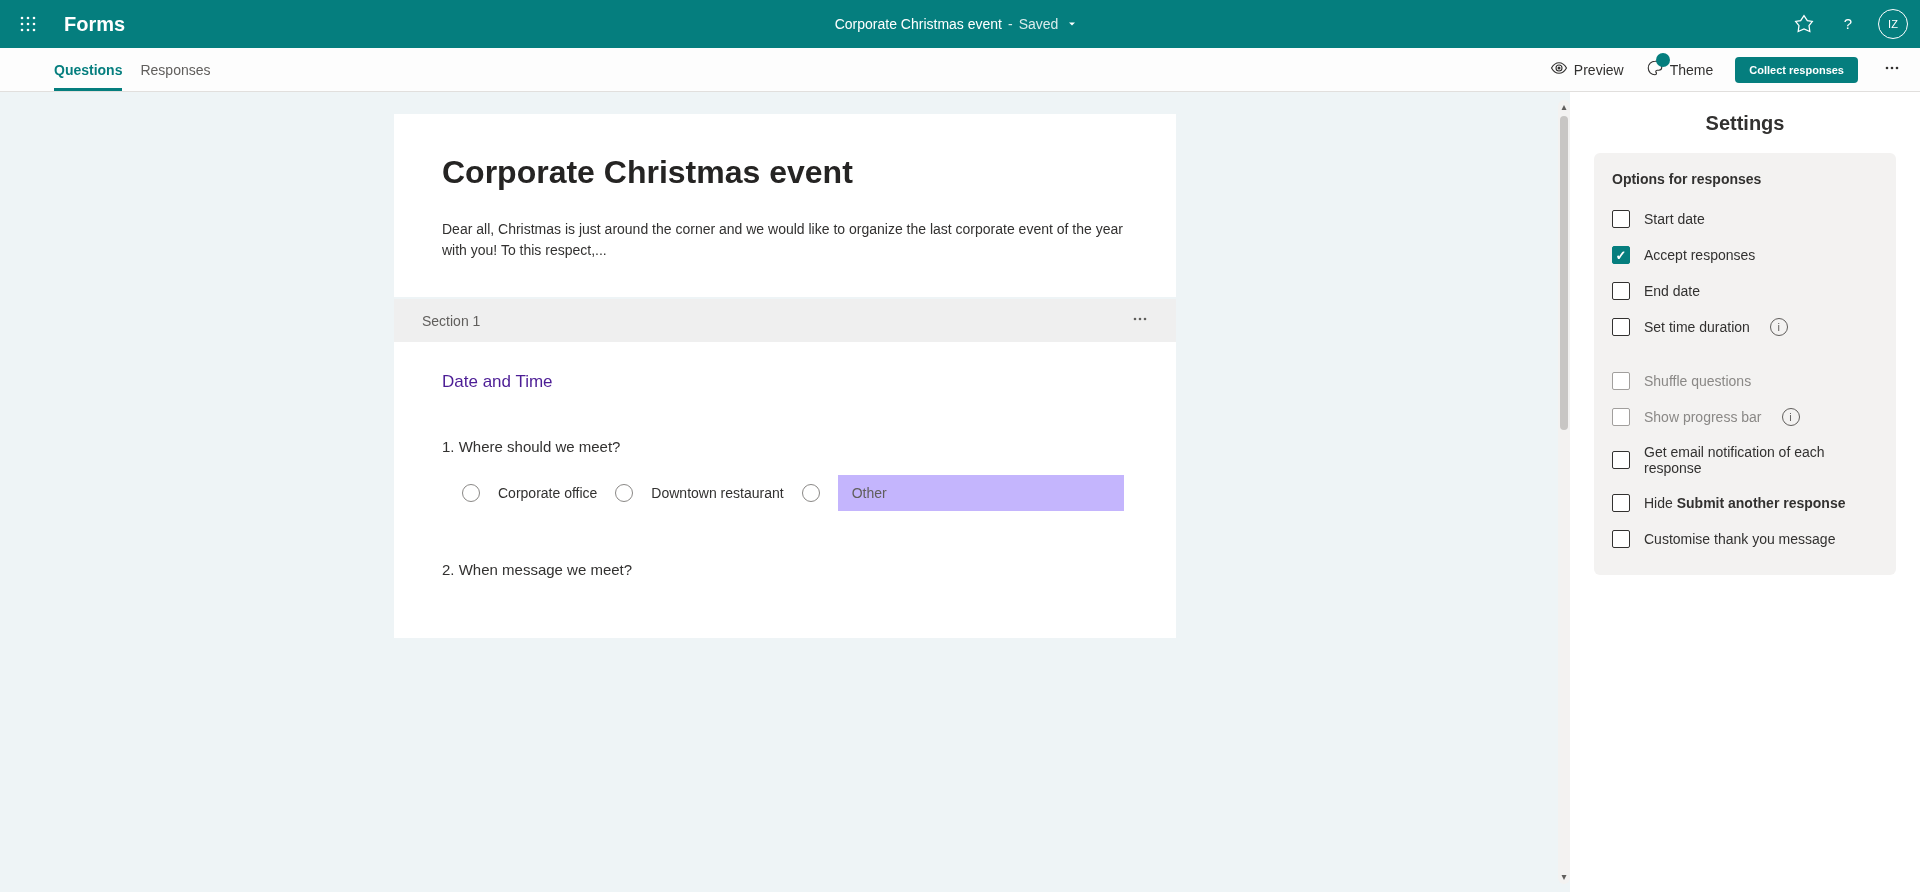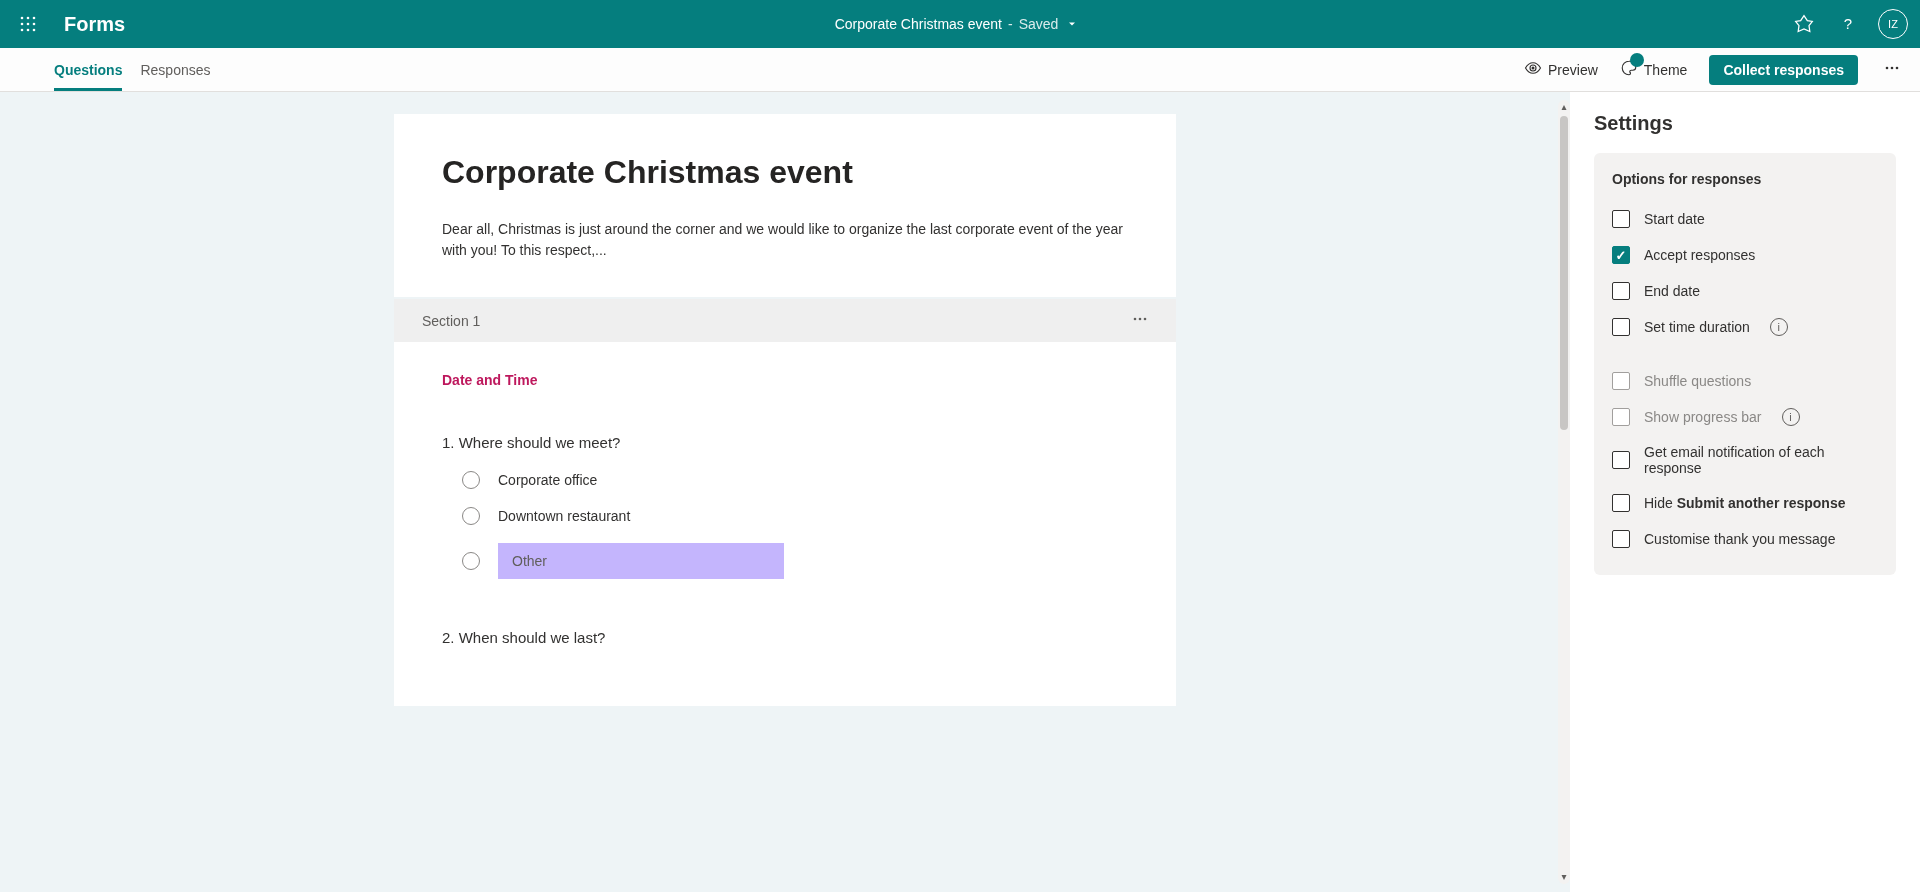--- a/index.html
+++ b/index.html
@@ -22,21 +22,21 @@
 .toolbar { height: 44px; background: #fdfdfd; border-bottom: 1px solid #e1dfdd; display: flex; align-items: center; padding: 0 16px; }
 .tabs { display: flex; gap: 18px; margin-left: 38px; height: 100%; align-items: center; }
 .tab { font-size: 14px; color: #605e5c; cursor: pointer; height: 100%; display: flex; align-items: center; border-bottom: 3px solid transparent; padding-top: 3px; }
 .tab.active { color: #057e7e; border-bottom-color: #057e7e; font-weight: 600; }
 .toolbar-spacer { flex: 1; }
 .toolbar-actions { display: flex; align-items: center; gap: 22px; }
 .tool-item { display: flex; align-items: center; gap: 6px; cursor: pointer; font-size: 14px; color: #323130; text-align: center; }
 .tool-item svg { width: 18px; height: 18px; fill: #323130; }
 .badge-wrap { position: relative; }
 .badge { position: absolute; top: -6px; right: -6px; width: 14px; height: 14px; background: #057e7e; color: #fff; border-radius: 50%; font-size: 9px; display: flex; align-items: center; justify-content: center; }
-.collect-btn { background: #057e7e; color: #fff; padding: 7px 14px; border-radius: 4px; font-size: 14px; font-weight: 600; border: none; cursor: pointer; }
+.collect-btn { background: #057e7e; color: #fff; padding: 7px 14px; border-radius: 4px; font-size: 11px; font-weight: 600; border: none; cursor: pointer; }
 .more-btn { cursor: pointer; padding: 4px; }
 .more-btn svg { width: 16px; height: 16px; fill: #323130; }
 
 .workspace { display: flex; height: calc(100vh - 92px); }
 .canvas-area { flex: 1; overflow-y: auto; position: relative; display: flex; justify-content: center; }
 .canvas-inner { width: 782px; margin-top: 22px; }
 .scrollbar { width: 12px; background: #f3f2f1; position: absolute; right: 0; top: 8px; bottom: 8px; border-radius: 6px; }
 .scroll-thumb { width: 8px; margin: 2px auto; height: 40%; background: #c8c6c4; border-radius: 4px; }
 .scroll-arrow { font-size: 10px; color: #605e5c; text-align: center; padding: 2px 0; line-height: 1; }
 
@@ -44,31 +44,31 @@
 .title-card { padding: 40px 48px 36px; }
 .form-title { font-size: 32px; font-weight: 600; color: #252423; margin-bottom: 28px; }
 .form-desc { font-size: 14px; color: #323130; line-height: 1.5; max-width: 700px; }
 
 .section-bar { background: #efefef; padding: 12px 28px; display: flex; align-items: center; justify-content: space-between; margin-top: 2px; }
 .section-label { font-size: 14px; color: #605e5c; }
 .section-more { cursor: pointer; }
 .section-more svg { width: 16px; height: 16px; fill: #605e5c; }
 
 .section-card { padding: 30px 48px 40px; }
-.section-title { font-size: 14px; font-weight: 700; color: #be185d; margin-bottom: 46px; }
+.section-title { font-size: 17px; font-weight: 400; color: #4c1d95; margin-bottom: 46px; }
 .question { margin-bottom: 50px; }
 .q-text { font-size: 15px; color: #323130; margin-bottom: 20px; }
-.options { display: flex; flex-direction: column; gap: 18px; padding-left: 20px; }
+.options { display: flex; flex-direction: row; gap: 18px; padding-left: 20px; }
 .option { display: flex; align-items: center; gap: 18px; }
 .radio { width: 18px; height: 18px; border: 1px solid #8a8886; border-radius: 50%; flex-shrink: 0; }
 .option-label { font-size: 14px; color: #323130; }
 .other-input { background: #c4b5fd; border: none; padding: 10px 14px; font-size: 14px; color: #605e5c; width: 286px; cursor: text; }
 
 .sidebar { width: 350px; background: #fff; padding: 20px 24px; overflow-y: auto; }
-.sidebar-title { font-size: 20px; font-weight: 600; color: #323130; margin-bottom: 18px; }
+.sidebar-title { font-size: 20px; font-weight: 600; color: #323130; margin-bottom: 18px; text-align: center; }
 .settings-panel { background: #f3f2f1; border-radius: 6px; padding: 18px; }
 .panel-section-title { font-size: 14px; font-weight: 600; color: #323130; margin-bottom: 14px; }
 .setting-row { display: flex; align-items: center; gap: 14px; padding: 9px 0; }
 .checkbox { width: 18px; height: 18px; border: 1px solid #323130; border-radius: 2px; background: #fff; flex-shrink: 0; cursor: pointer; display: flex; align-items: center; justify-content: center; }
 .checkbox.checked { background: #057e7e; border-color: #057e7e; }
 .checkbox.checked::after { content: "✓"; color: #fff; font-size: 13px; font-weight: bold; }
 .setting-label { font-size: 14px; color: #323130; }
 .setting-label.disabled { color: #8a8886; }
 .checkbox.disabled { border-color: #a19f9d; }
 .info-icon { width: 18px; height: 18px; border: 1px solid #605e5c; border-radius: 50%; display: inline-flex; align-items: center; justify-content: center; font-size: 11px; color: #605e5c; margin-left: 6px; cursor: pointer; }
@@ -192,21 +192,21 @@
             <div class="option">
               <div class="radio"></div>
               <div class="other-input">Other</div>
             </div>
           </div>
         </div>
 
         <div class="question" style="margin-bottom:0">
           <div class="q-text">
             <span>2.</span>
-            <span>When should we last?</span>
+            <span>When message we meet?</span>
           </div>
         </div>
       </div>
     </div>
 
     <div class="scrollbar">
       <div class="scroll-arrow">▴</div>
       <div class="scroll-thumb"></div>
       <div style="position:absolute;bottom:0;width:100%" class="scroll-arrow">▾</div>
     </div>

